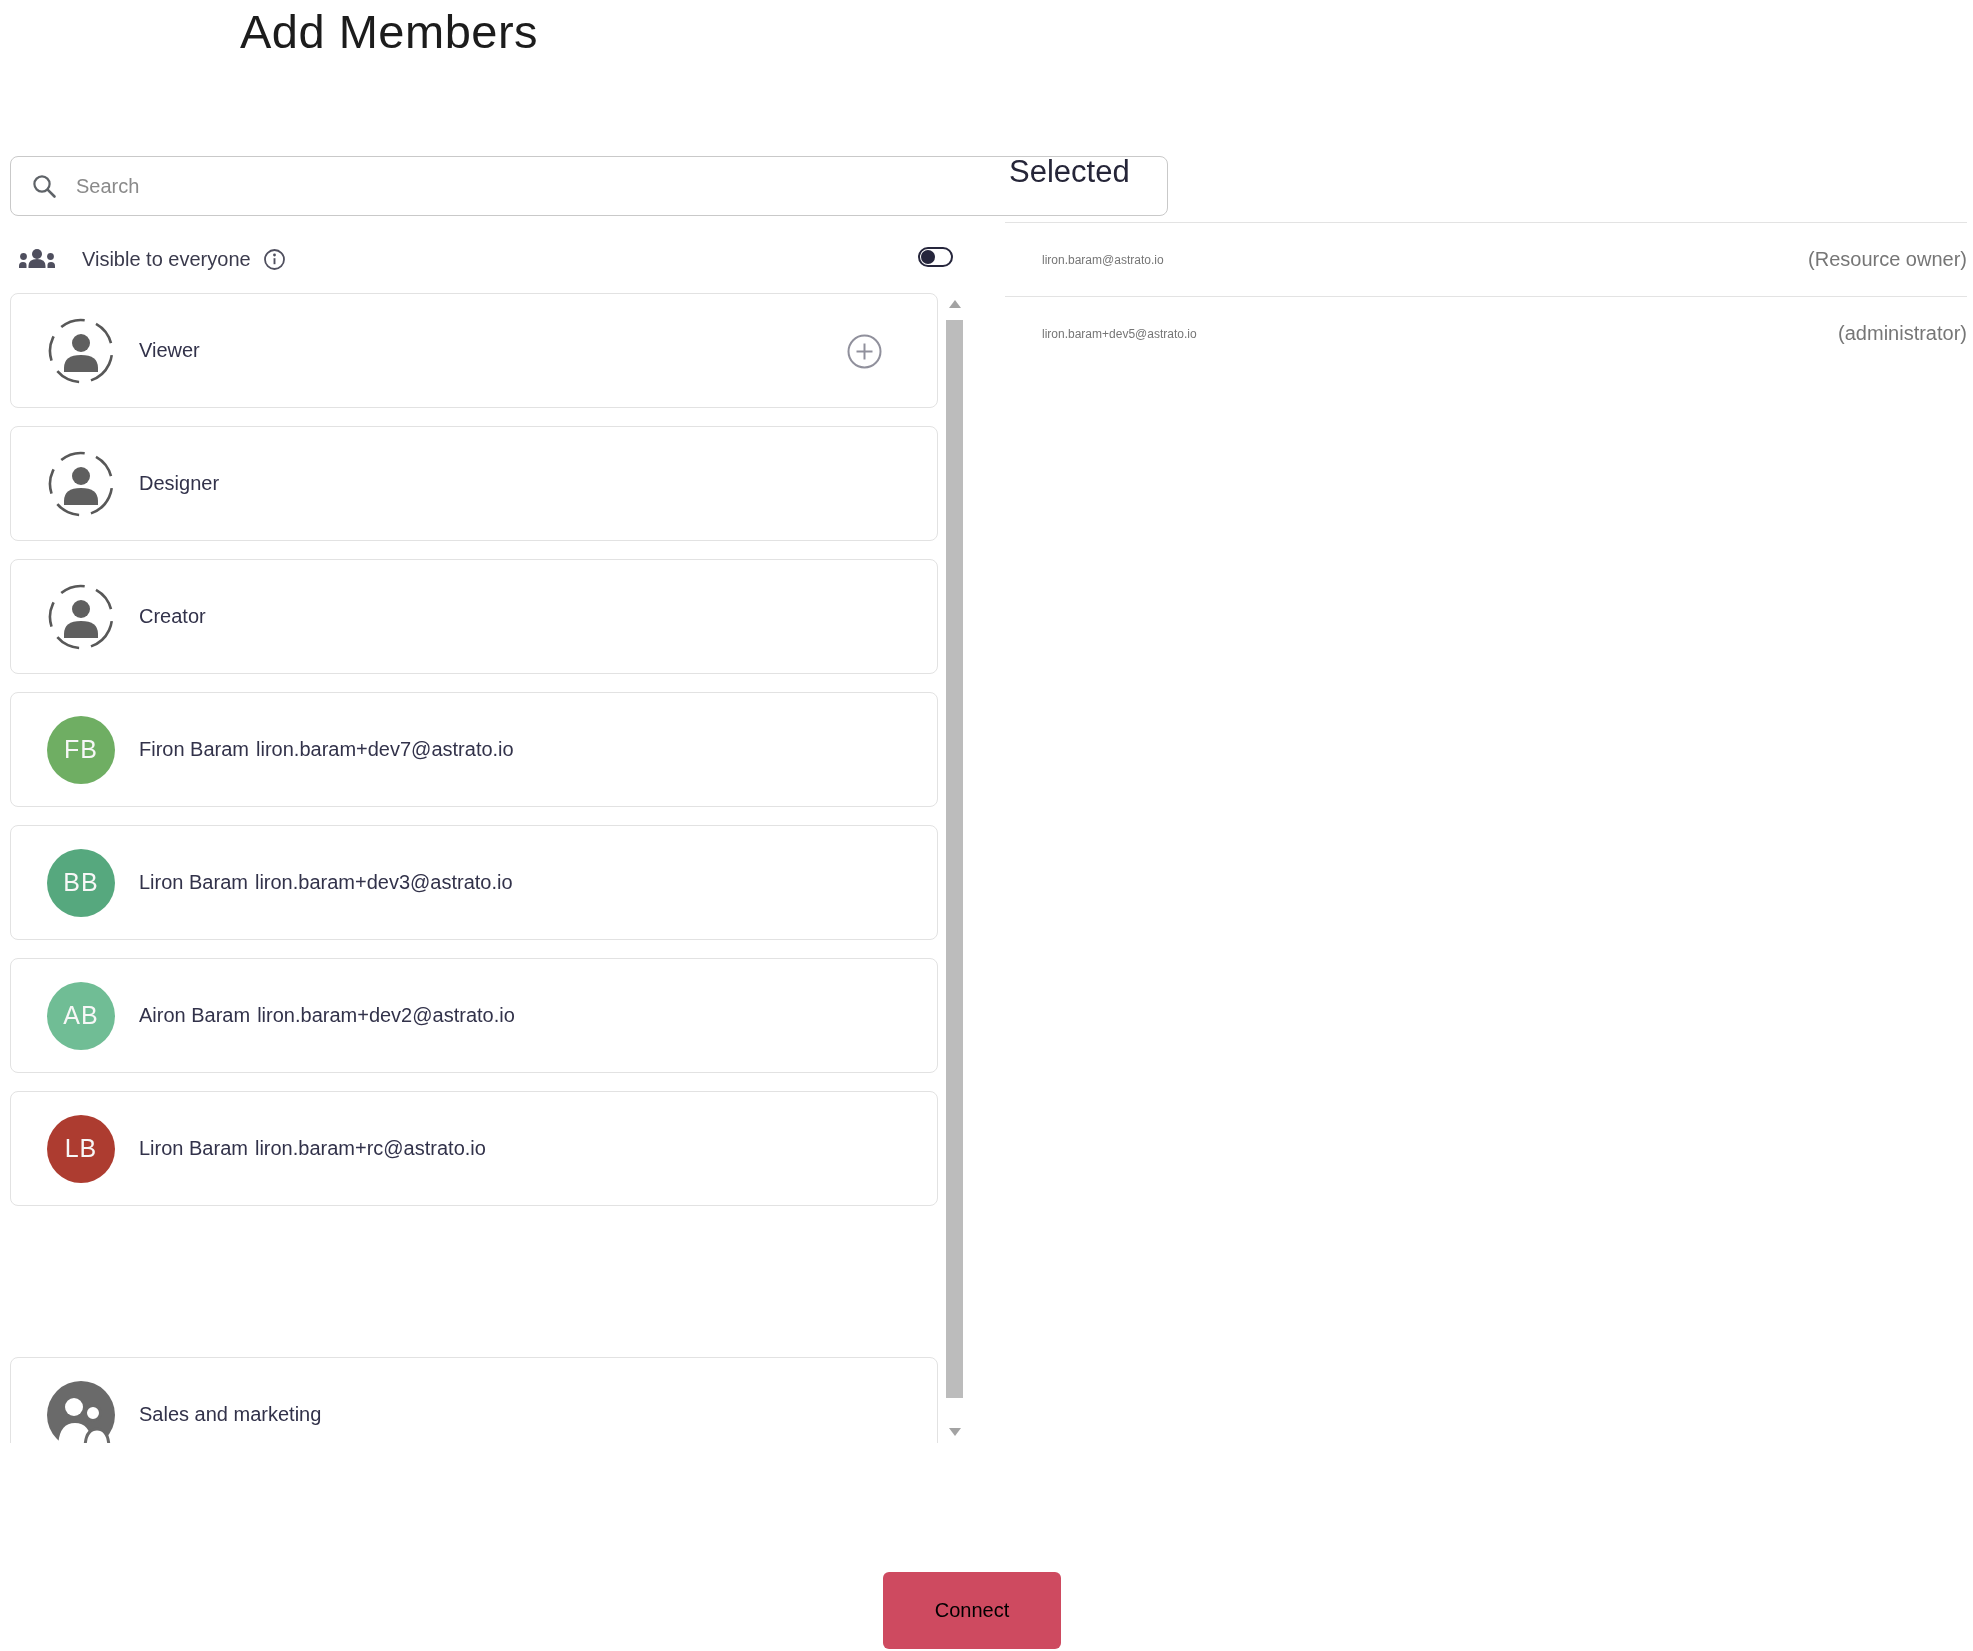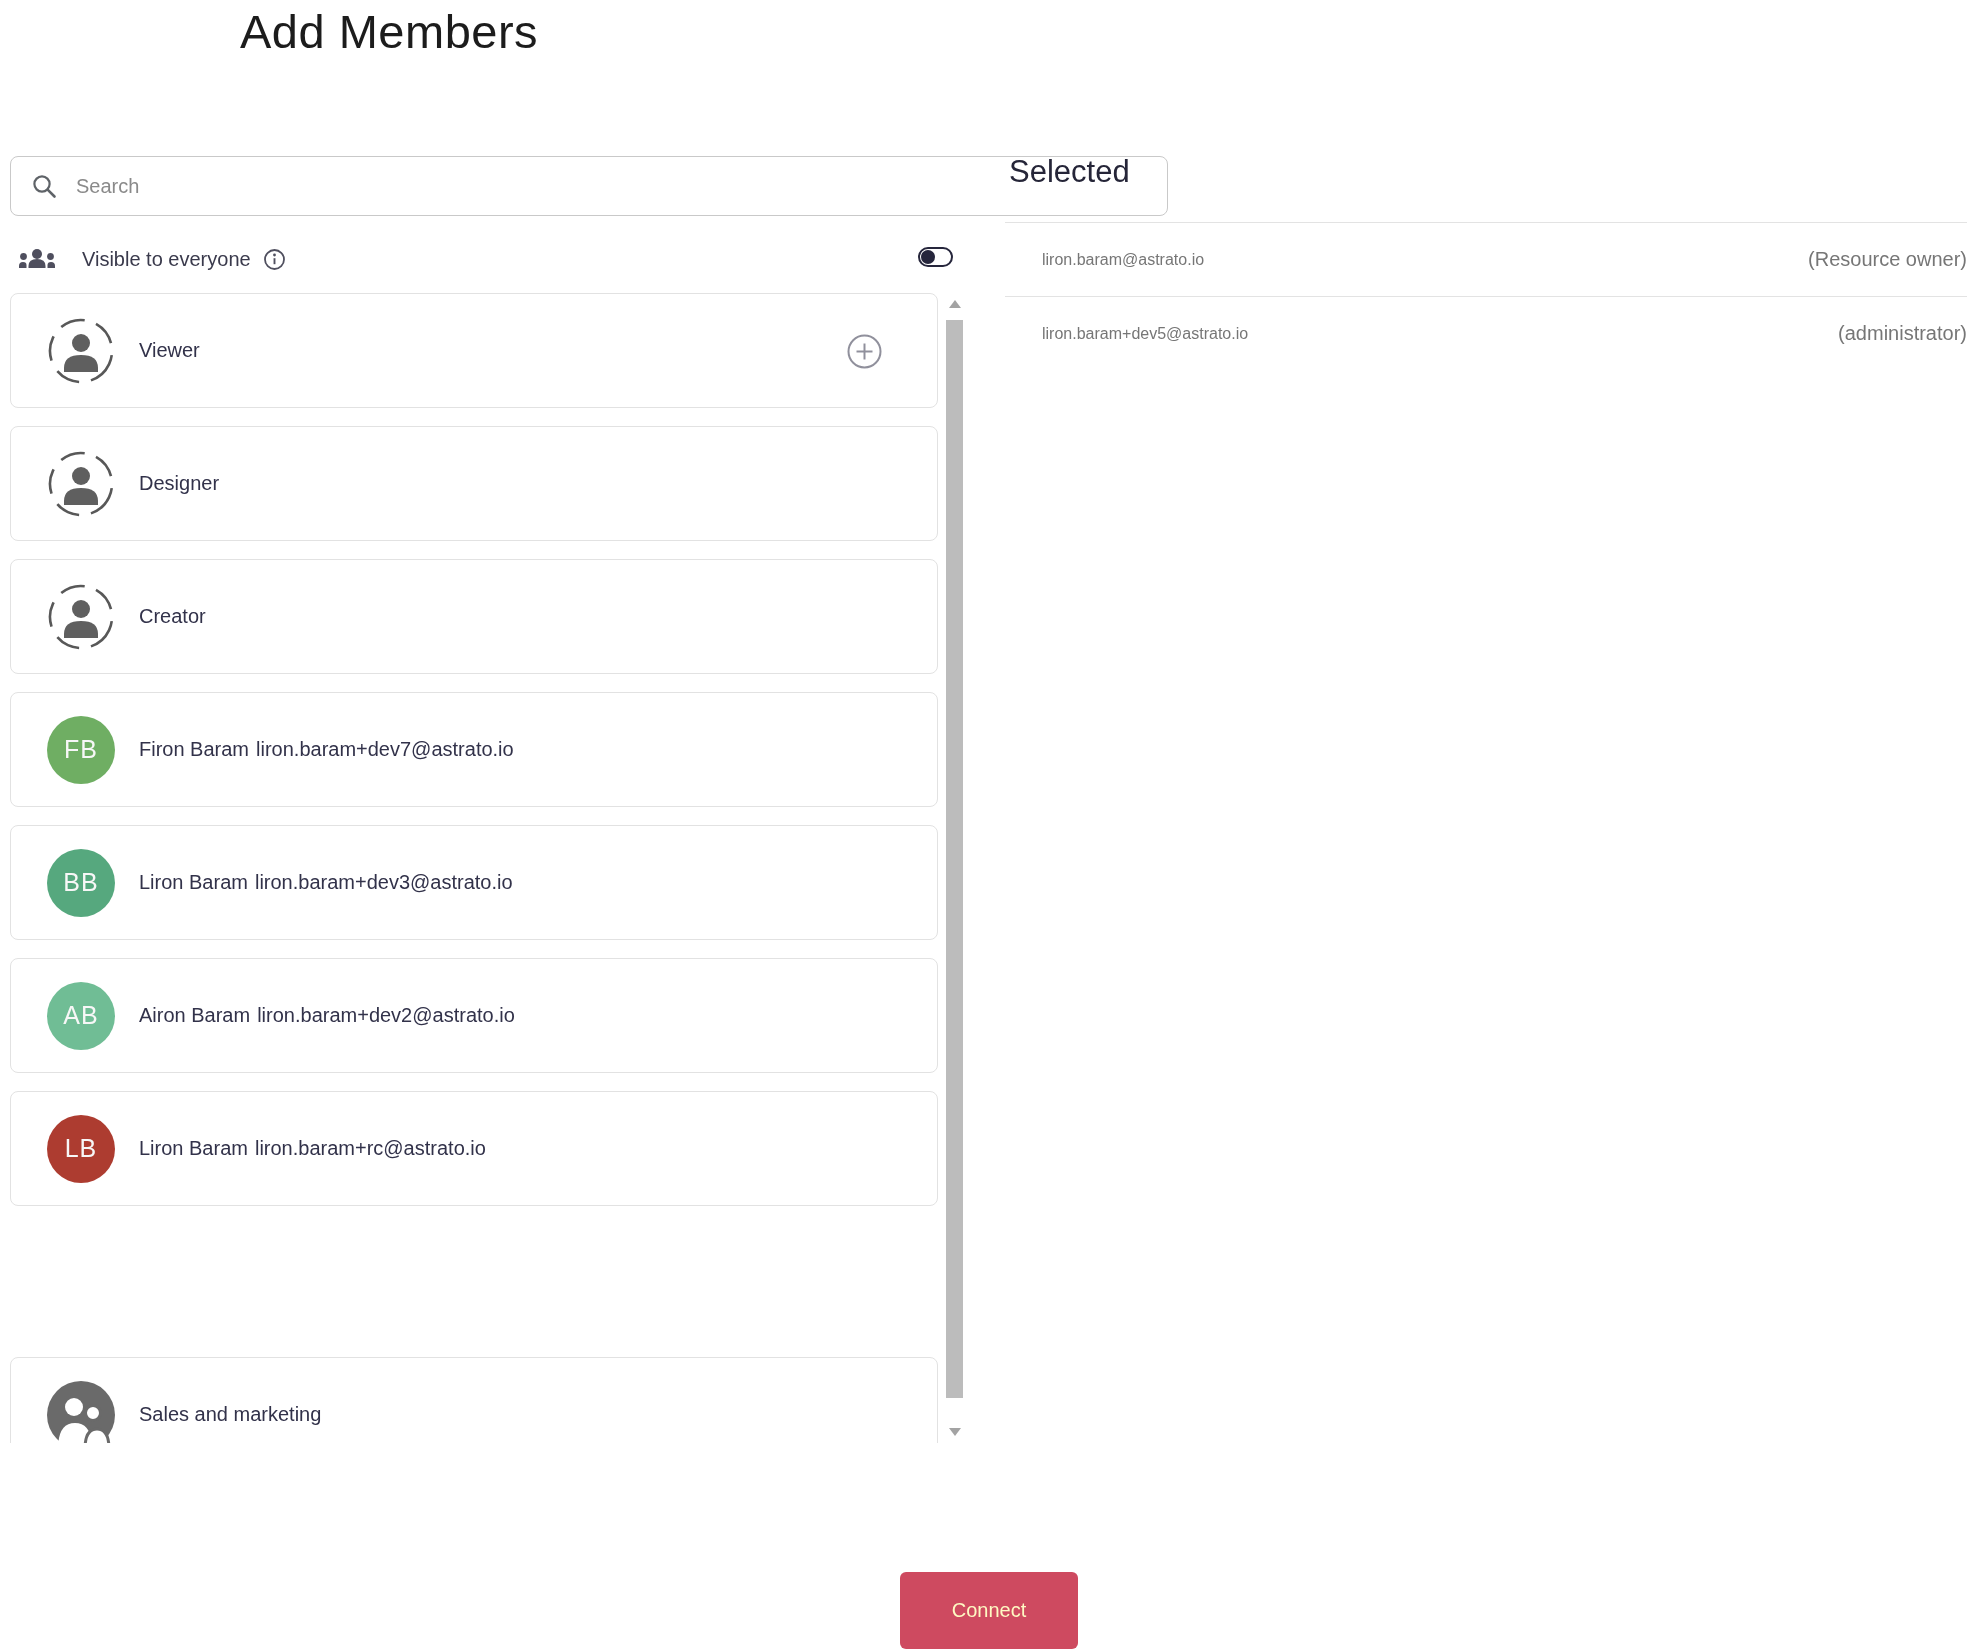--- a/index.html
+++ b/index.html
@@ -76,27 +76,27 @@
   .scroll-thumb { position:absolute; top:22px; left:0; width:17px; height:1078px; background:#bcbcbc; cursor:pointer; }
   
   .selected-heading {
     position:absolute; left:1009px; top:154px; font-size:31px; font-weight:400; color:#252538;
   }
   .selected-list { position:absolute; left:1005px; top:222px; width:962px; }
   .selected-row {
     height:74px; border-top:1px solid #e3e3e3; display:flex; align-items:center;
     justify-content:space-between; padding-left:37px; cursor:pointer;
   }
-  .selected-email { font-size:16px; color:#767676; }
+  .selected-email { font-size:12px; color:#767676; }
   .selected-role { font-size:20px; color:#767676; }
   
   .connect-button {
     position:absolute; left:883px; top:1572px; width:178px; height:77px;
-    border:none; border-radius:6px; color:#fef9c3; font-size:20px; font-weight:500;
-    font-family:"Liberation Sans", sans-serif; cursor:pointer;margin-left:17px;
+    border:none; border-radius:6px; color:#000000; font-size:20px; font-weight:500;
+    font-family:"Liberation Sans", sans-serif; cursor:pointer;
   }
 </style>
 </head>
 <body>
 
 <svg width="0" height="0" style="position:absolute">
   <defs>
     <g id="person-dashed">
       <circle cx="34" cy="34" r="31" fill="none" stroke="#585858" stroke-width="2.6" stroke-dasharray="25 12" transform="rotate(25 34 34)"></circle>
       <circle cx="34" cy="26" r="9" fill="#5f5f5f"></circle>

